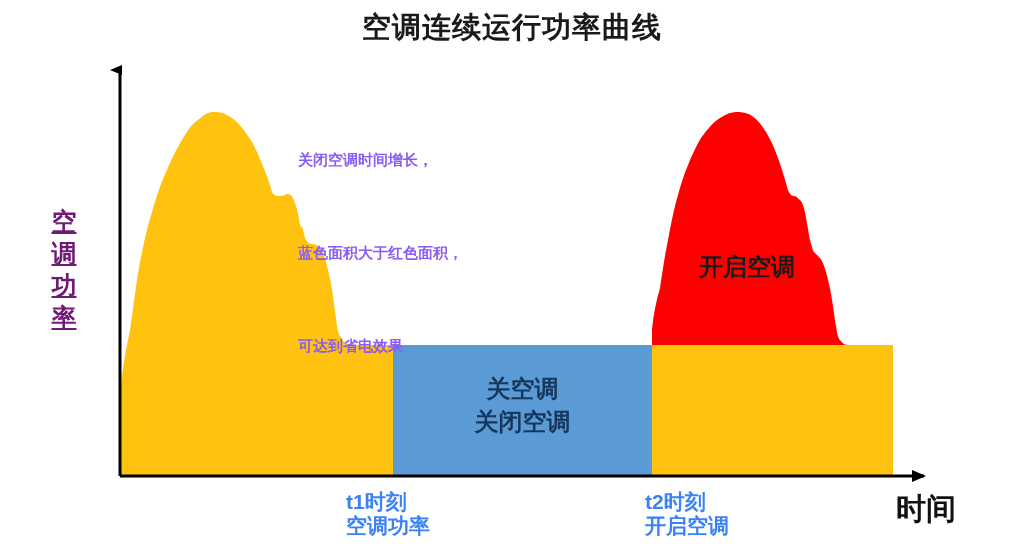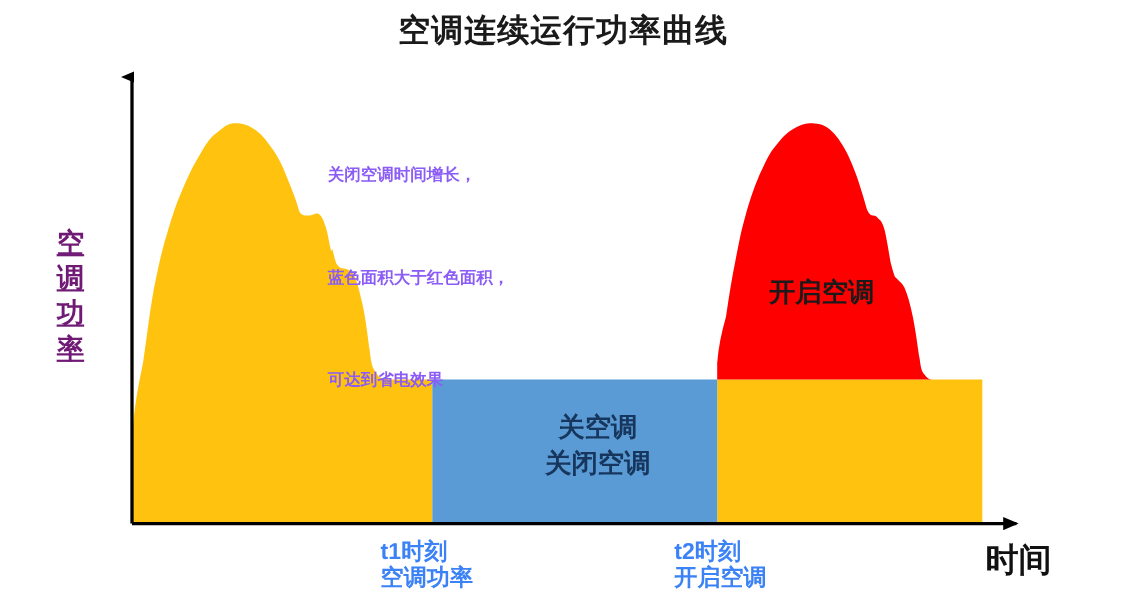--- a/index.html
+++ b/index.html
@@ -75,39 +75,38 @@
     font-weight: 700;
     line-height: 33px;
     white-space: nowrap;
   }
   .region-label.blue-label {
     left: 393px;
     top: 372px;
     width: 259px;
     color: #17365d;
     font-size: 24px;
-    padding-left: 21px;
   }
   .region-label.red-label {
     left: 652px;
     top: 250px;
     width: 190px;
     color: #1a1a1a;
     font-size: 24px;
   }
   .tick-label {
     position: absolute;
     font-size: 21px;
     font-weight: 700;
     color: #3b82f6;
     line-height: 24px;
     white-space: nowrap;
   }
   .tick-label.t1 { left: 346px; top: 490px; }
-  .tick-label.t2 { left: 613px; top: 490px; }
+  .tick-label.t2 { left: 645px; top: 490px; }
 </style>
 </head>
 <body>
 
 <div id="stage">
 
   <svg id="chart-svg" viewBox="0 0 1024 545">
     <defs>
       <marker id="arrow-up" markerWidth="12" markerHeight="12" refX="5" refY="10" orient="auto" markerUnits="userSpaceOnUse">
         <path d="M5,0 L10,12 L0,12 Z" fill="#000000"></path>

